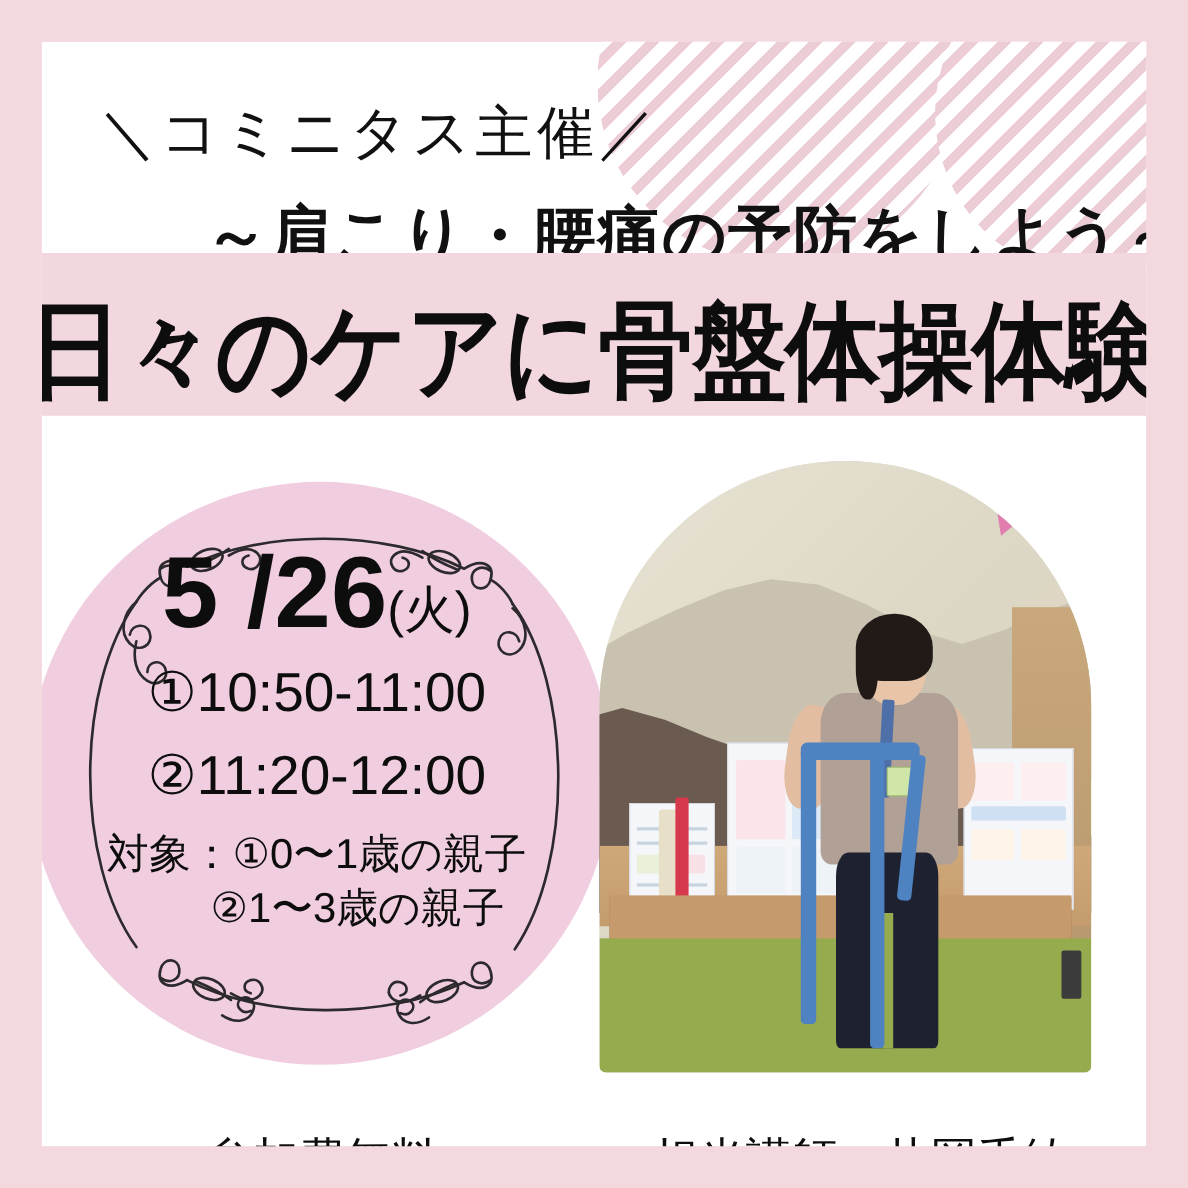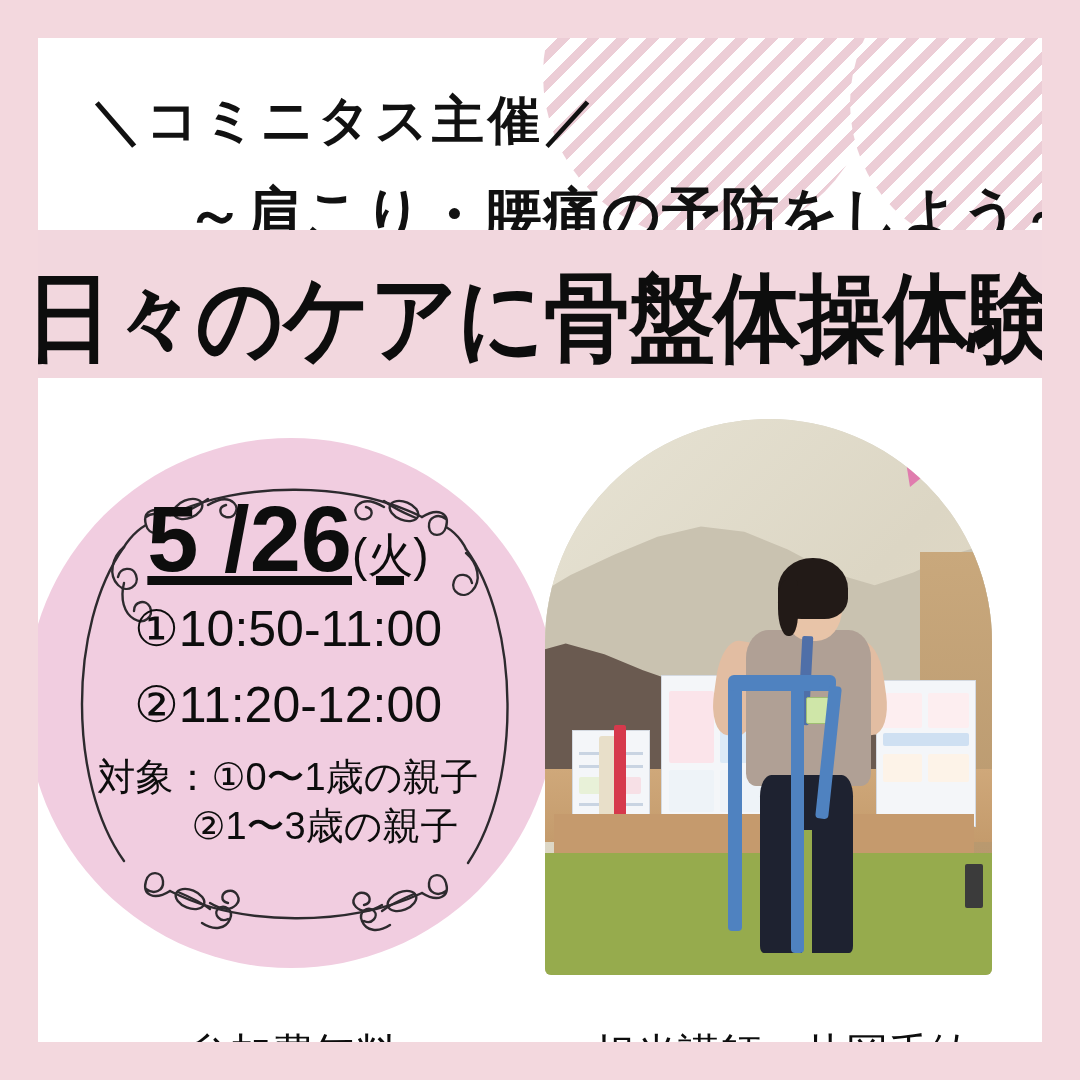--- a/index.html
+++ b/index.html
@@ -62,21 +62,21 @@
     height: 300px;
     border-radius: 50%;
   }
 
   
   .headline-1 {
     position: absolute;
     left: 52px;
     top: 48px;
     font-size: 52px;
-    font-weight: bold;
+    font-weight: normal;
     color: #111111;
     letter-spacing: 4px;
     white-space: nowrap;
   }
   .headline-2 {
     position: absolute;
     left: 148px;
     top: 138px;
     font-size: 58px;
     font-weight: bold;
@@ -131,21 +131,20 @@
     top: 455px;
     width: 500px;
     text-align: center;
     color: #0d0d0d;
   }
   .date-line {
     font-size: 92px;
     font-weight: bold;
     line-height: 1.0;
     white-space: nowrap;
-    text-decoration: underline;
   }
   .date-line .dow {
     font-size: 46px;
     font-weight: normal;
     vertical-align: baseline;
   }
   .time-line {
     font-size: 50px;
     line-height: 1.28;
     white-space: nowrap;

